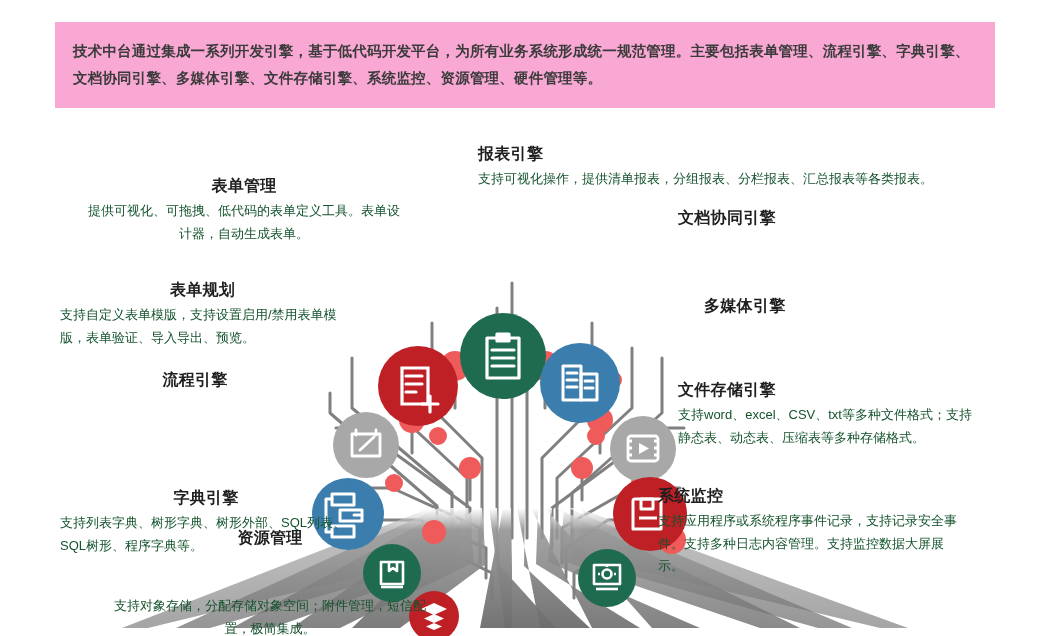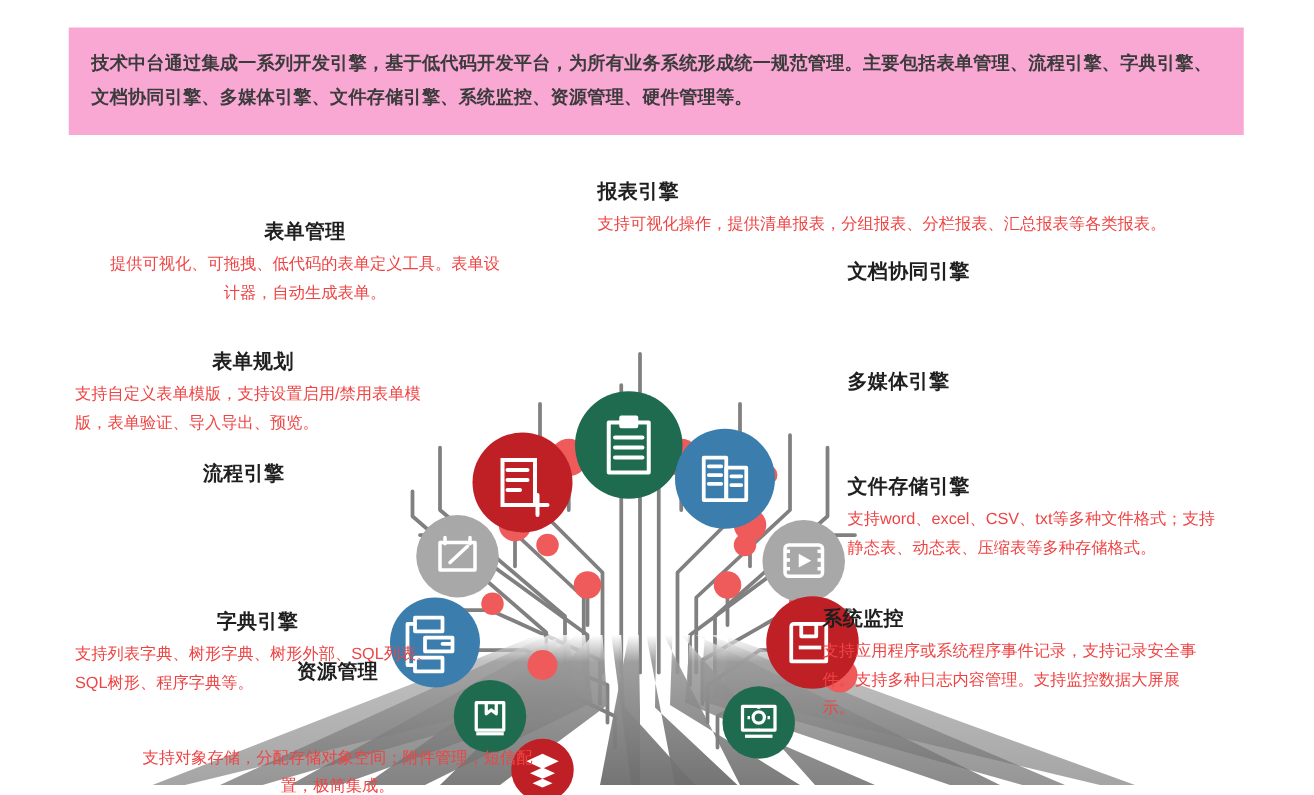--- a/index.html
+++ b/index.html
@@ -19,40 +19,40 @@
   }
   .stage{position:absolute;left:0;top:108px;width:1051px;height:528px;}
   .tree-svg{position:absolute;left:0;top:0;}
 
   .label{position:absolute;}
   .label .ttl{
     font-size:16px;font-weight:bold;color:#1f1f1f;margin:0 0 5px 0;
     line-height:1.2;letter-spacing:.3px;
   }
   .label .desc{
-    font-size:13px;color:#ef4444;line-height:1.72;margin:0;
+    font-size:13px;color:#14532d;line-height:1.72;margin:0;
   }
   .label.right .ttl,.label.right .desc{text-align:left;}
   .label.left .ttl{text-align:center;}
   .label.left .desc{text-align:left;}
 
   
   #lbl-form-mgmt{left:88px;top:68px;width:312px;}
   #lbl-form-mgmt .desc{text-align:center;}
   #lbl-form-plan{left:60px;top:172px;width:285px;}
   #lbl-process{left:60px;top:262px;width:270px;}
   #lbl-dict{left:60px;top:380px;width:292px;}
   #lbl-dict .desc{text-align:left;}
   #lbl-resource{left:110px;top:420px;width:320px;}
   #lbl-resource .ttl{text-align:center;}
   #lbl-resource .desc{text-align:center;margin-top:48px;}
 
   #lbl-report{left:478px;top:36px;width:520px;}
   #lbl-doc{left:678px;top:100px;width:310px;}
-  #lbl-media{left:678px;top:188px;width:310px;}
+  #lbl-media{left:704px;top:188px;width:310px;}
   #lbl-file{left:678px;top:272px;width:305px;}
   #lbl-sysmon{left:658px;top:378px;width:310px;}
 </style>
 </head>
 <body>
 
 <div class="banner">
   <p class="banner-text">技术中台通过集成一系列开发引擎，基于低代码开发平台，为所有业务系统形成统一规范管理。主要包括表单管理、流程引擎、字典引擎、文档协同引擎、多媒体引擎、文件存储引擎、系统监控、资源管理、硬件管理等。</p>
 </div>
 

